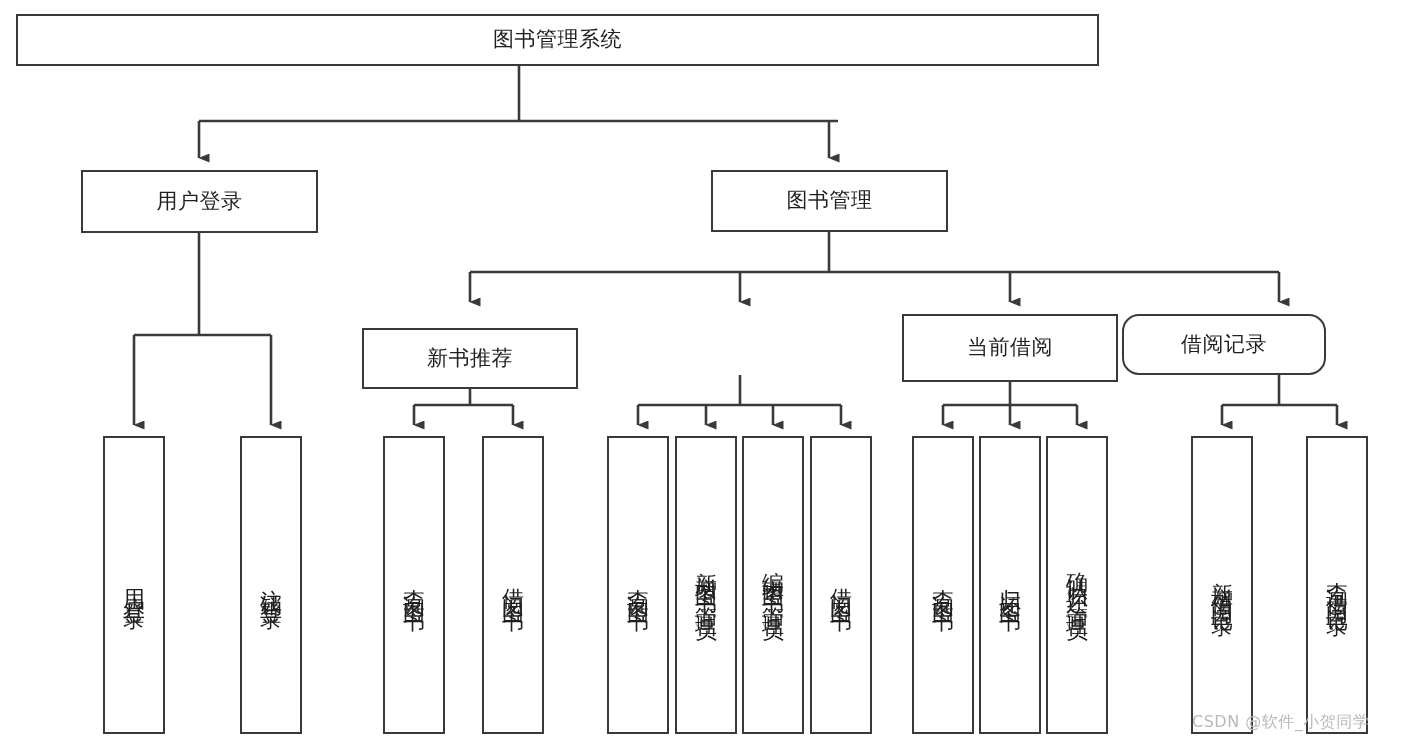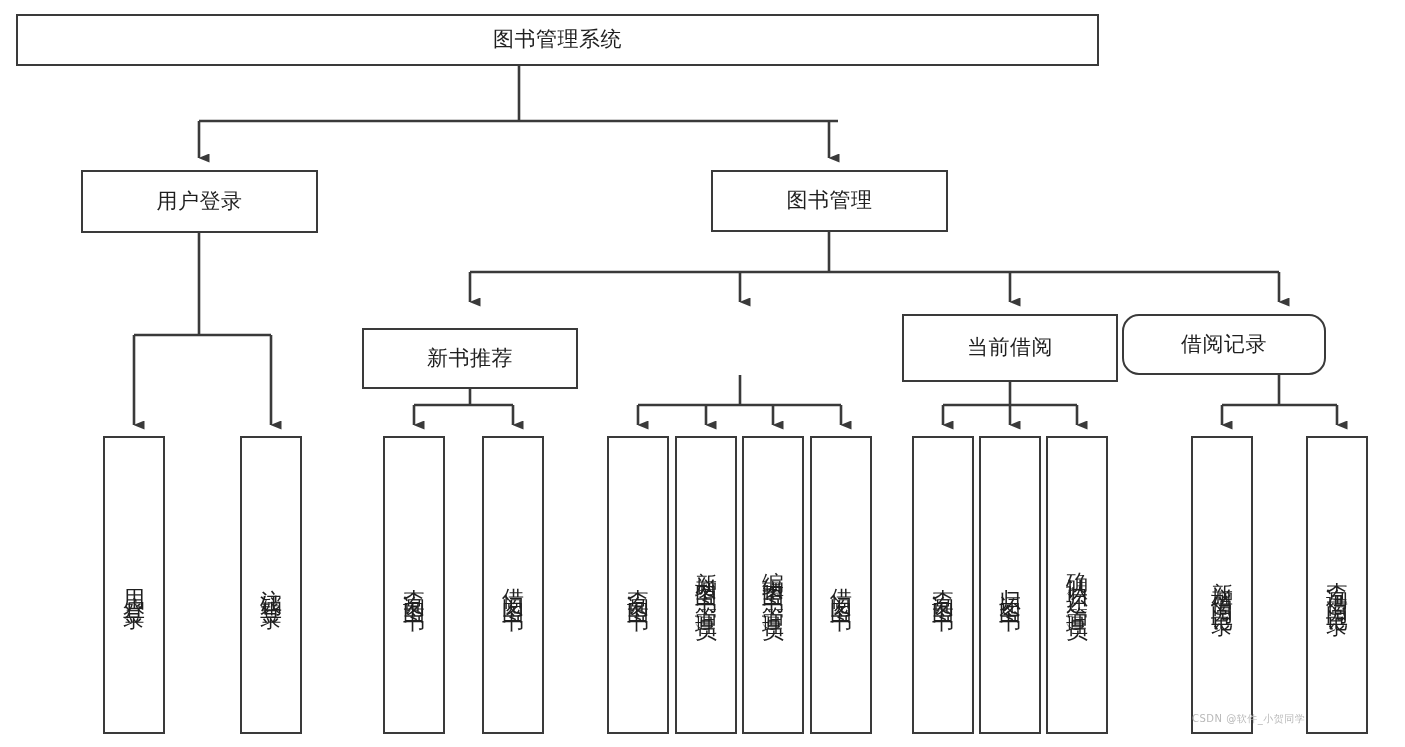--- a/index.html
+++ b/index.html
@@ -56,21 +56,21 @@
     letter-spacing: 7px;
     line-height: 1.0;
     text-align: center;
     white-space: nowrap;
     text-indent: 0;
   }
   #watermark {
     position: absolute;
     left: 1192px;
     top: 712px;
-    font-size: 10px;
+    font-size: 16px;
     color: #b9b9b9;
     white-space: nowrap;
     letter-spacing: 0.5px;
     pointer-events: none;
   }
 </style>
 </head>
 <body>
 
 <div id="diagram-root">

